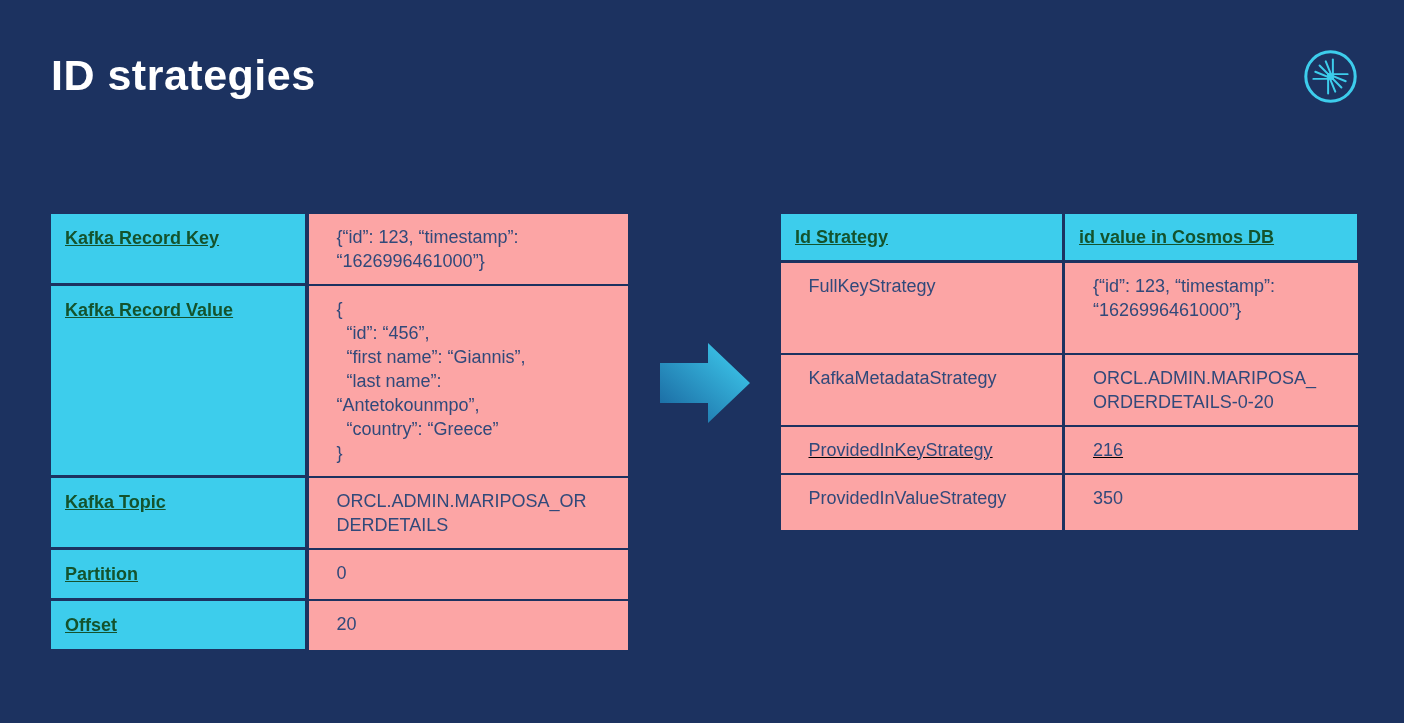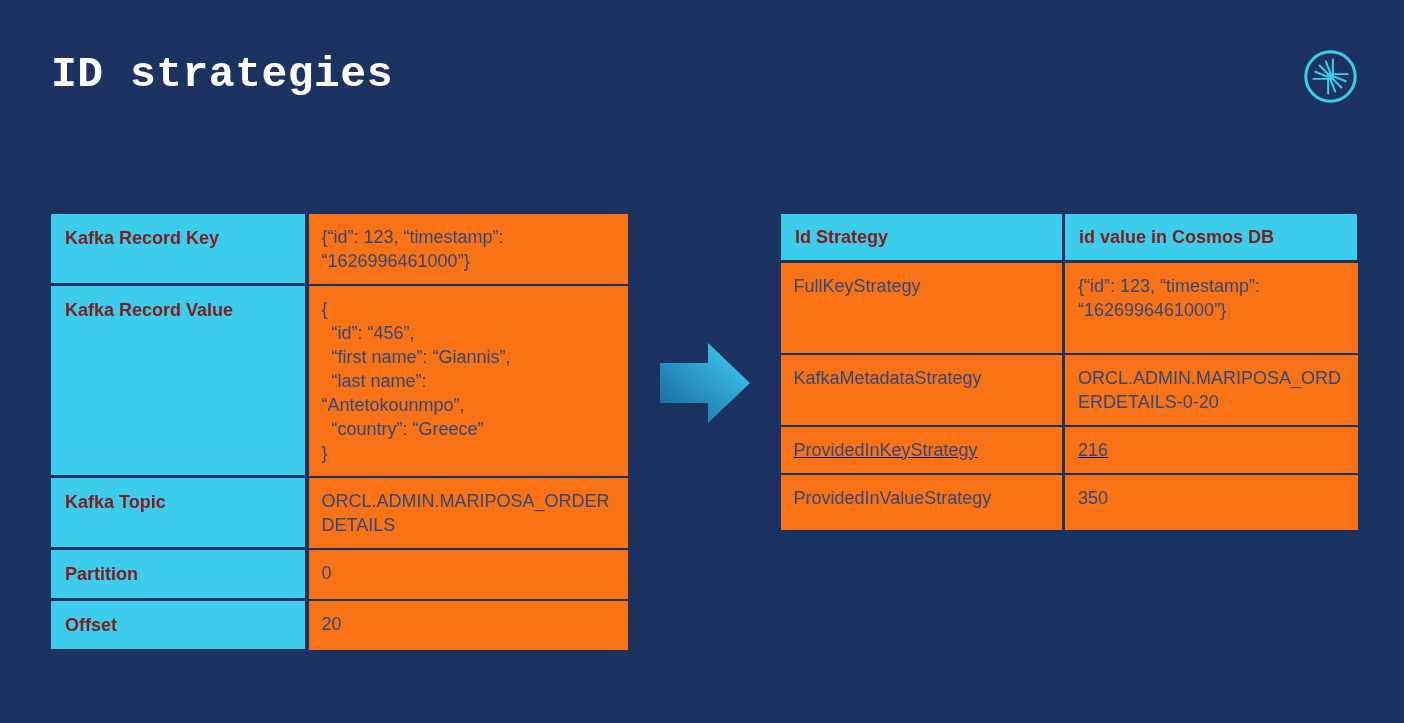--- a/index.html
+++ b/index.html
@@ -14,21 +14,20 @@
   .title {
     position: absolute;
     left: 51px;
     top: 50px;
     margin: 0;
     font-size: 43px;
     line-height: 50px;
     font-weight: 800;
     letter-spacing: 0.5px;
     color: #FFFFFF;
-    font-family: Liberation Mono, monospace;
   }
   .logo {
     position: absolute;
     left: 1302px;
     top: 48px;
     width: 57px;
     height: 57px;
   }
   table.datatable {
     position: absolute;
@@ -41,37 +40,38 @@
   .datatable th, .datatable td {
     font-size: 18px;
     line-height: 24px;
     vertical-align: top;
     text-align: left;
     overflow: hidden;
   }
   
   .datatable th.cyan {
     background: #3DCDEC;
-    color: #7f1d1d;
+    color: #14532d;
     font-weight: 700;
     padding: 12px 14px;
     border: 3px solid #1C3260;
     border-right-width: 4px;
+    text-decoration: underline;
   }
   .strategy-table th.cyan {
     vertical-align: middle;
     padding: 8px 14px;
     border-right-width: 3px;
   }
   .strategy-table th.cyan.last { border-right-width: 3px; }
   
   .datatable td.white {
-    background: #f97316;
+    background: #fca5a5;
     color: #31497A;
-    padding: 11px 13px;
+    padding: 11px 28px;
     border: 2px solid #1C3260;
     white-space: pre-wrap;
     overflow-wrap: anywhere;
   }
   .strategy-table td.white { border-width: 2px; }
   .strategy-table td.white.namecol { border-right-width: 3px; }
 
   
   .kafka-table tr.r1 { height: 72px; }
   .kafka-table tr.r2 { height: 188px; }

